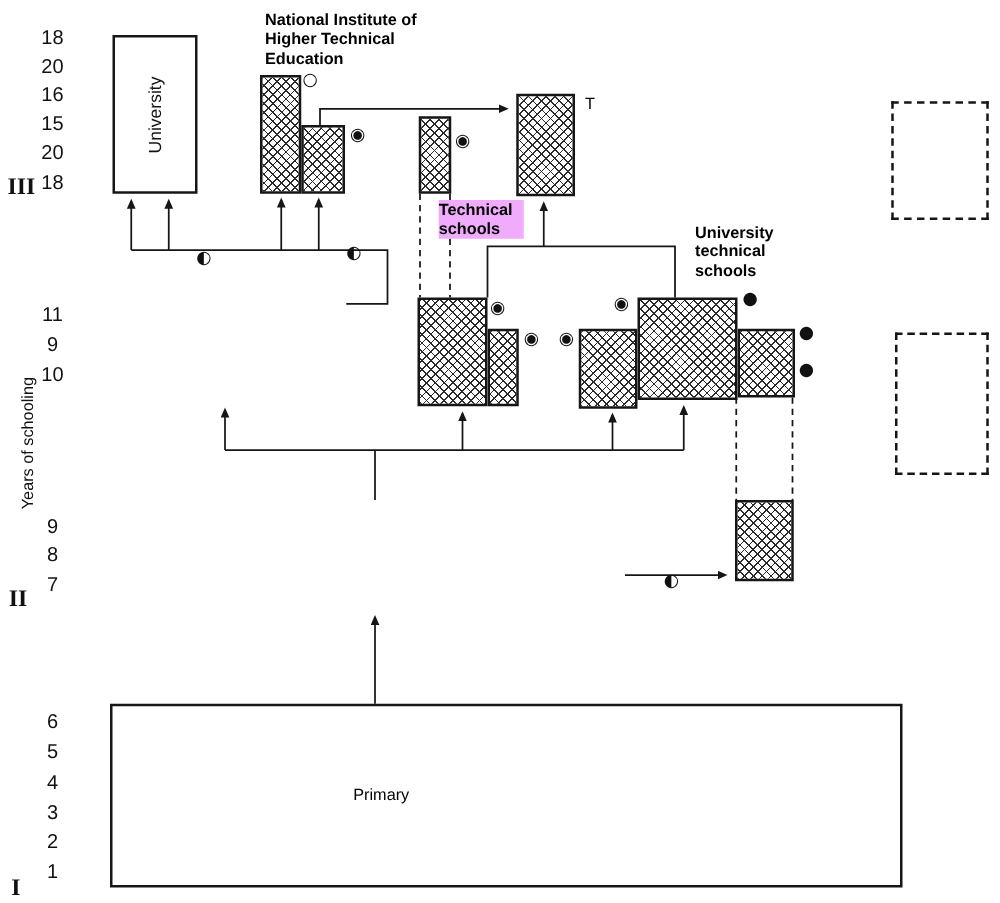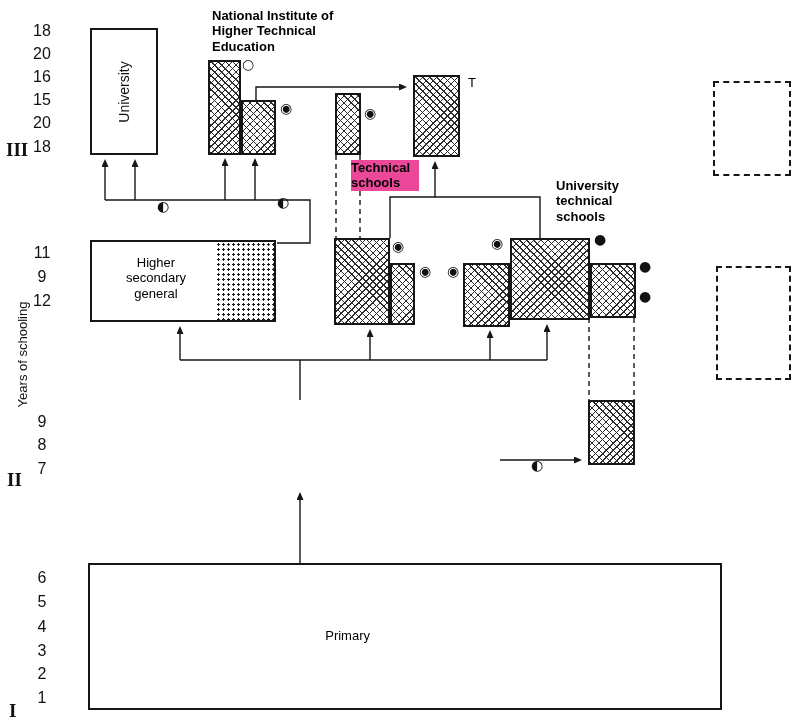--- a/index.html
+++ b/index.html
@@ -35,21 +35,21 @@
   <div style="position:absolute;left:-48px;top:347px;width:140px;text-align:center;font-size:13px;z-index:4;transform:rotate(-90deg);">Years of schooling</div>
 
   <span class="num" style="top:22px;">18</span>
   <span class="num" style="top:45px;">20</span>
   <span class="num" style="top:68px;">16</span>
   <span class="num" style="top:91px;">15</span>
   <span class="num" style="top:114px;">20</span>
   <span class="num" style="top:138px;">18</span>
   <span class="num" style="top:244px;">11</span>
   <span class="num" style="top:268px;">9</span>
-  <span class="num" style="top:292px;">12</span>
+  <span class="num" style="top:292px;">10</span>
   <span class="num" style="top:413px;">9</span>
   <span class="num" style="top:436px;">8</span>
   <span class="num" style="top:460px;">7</span>
   <span class="num" style="top:569px;">6</span>
   <span class="num" style="top:593px;">5</span>
   <span class="num" style="top:618px;">4</span>
   <span class="num" style="top:642px;">3</span>
   <span class="num" style="top:665px;">2</span>
   <span class="num" style="top:689px;">1</span>
 
@@ -64,38 +64,34 @@
   </div>
 
   <div class="lbl" style="left:212px;top:8px;width:155px;">National Institute of Higher Technical Education</div>
   <div class="cross" style="left:208px;top:60px;width:33px;height:95px;"></div>
   <div class="cross" style="left:241px;top:100px;width:35px;height:55px;"></div>
 
   <div class="cross" style="left:413px;top:75px;width:47px;height:82px;"></div>
   <span class="lbl plain" style="left:468px;top:75px;">T</span>
 
   <div class="cross" style="left:335px;top:93px;width:26px;height:62px;"></div>
-  <div class="lbl" style="left:351px;top:160px;width:68px;background:#ec4899;">Technical schools</div>
+  <div class="lbl" style="left:351px;top:160px;width:68px;background:#f0abfc;">Technical schools</div>
   <div class="cross" style="left:334px;top:238px;width:56px;height:87px;"></div>
   <div class="cross" style="left:390px;top:263px;width:25px;height:62px;"></div>
 
   <div class="lbl" style="left:556px;top:178px;width:72px;">University technical schools</div>
   <div class="cross" style="left:463px;top:263px;width:47px;height:64px;"></div>
   <div class="cross" style="left:510px;top:238px;width:80px;height:82px;"></div>
   <div class="cross" style="left:590px;top:263px;width:46px;height:55px;"></div>
   <div class="cross" style="left:588px;top:400px;width:47px;height:65px;"></div>
 
-  <div class="box" style="left:90px;top:240px;width:186px;height:82px;">
-    <div class="dots" style="width:58px;"></div>
-    <div class="lbl plain" style="left:24px;top:13px;width:80px;text-align:center;position:absolute;">Higher secondary general</div>
-  </div>
 
 
   <div class="box" style="left:88px;top:563px;width:634px;height:147px;">
-    <span class="lbl plain" style="left:150px;top:63px;width:130px;text-align:right;position:absolute;">Primary</span>
+    <span class="lbl plain" style="left:150px;top:63px;width:130px;text-align:center;position:absolute;">Primary</span>
   </div>
 
   <div class="dashedbox" style="left:713px;top:81px;width:78px;height:95px;"></div>
   <div class="dashedbox" style="left:716px;top:266px;width:75px;height:114px;"></div>
 
   <span class="sym" style="left:242px;top:57px;">○</span>
   <span class="sym" style="left:280px;top:101px;">◉</span>
   <span class="sym" style="left:364px;top:106px;">◉</span>
   <span class="sym" style="left:392px;top:239px;">◉</span>
   <span class="sym" style="left:419px;top:264px;">◉</span>

